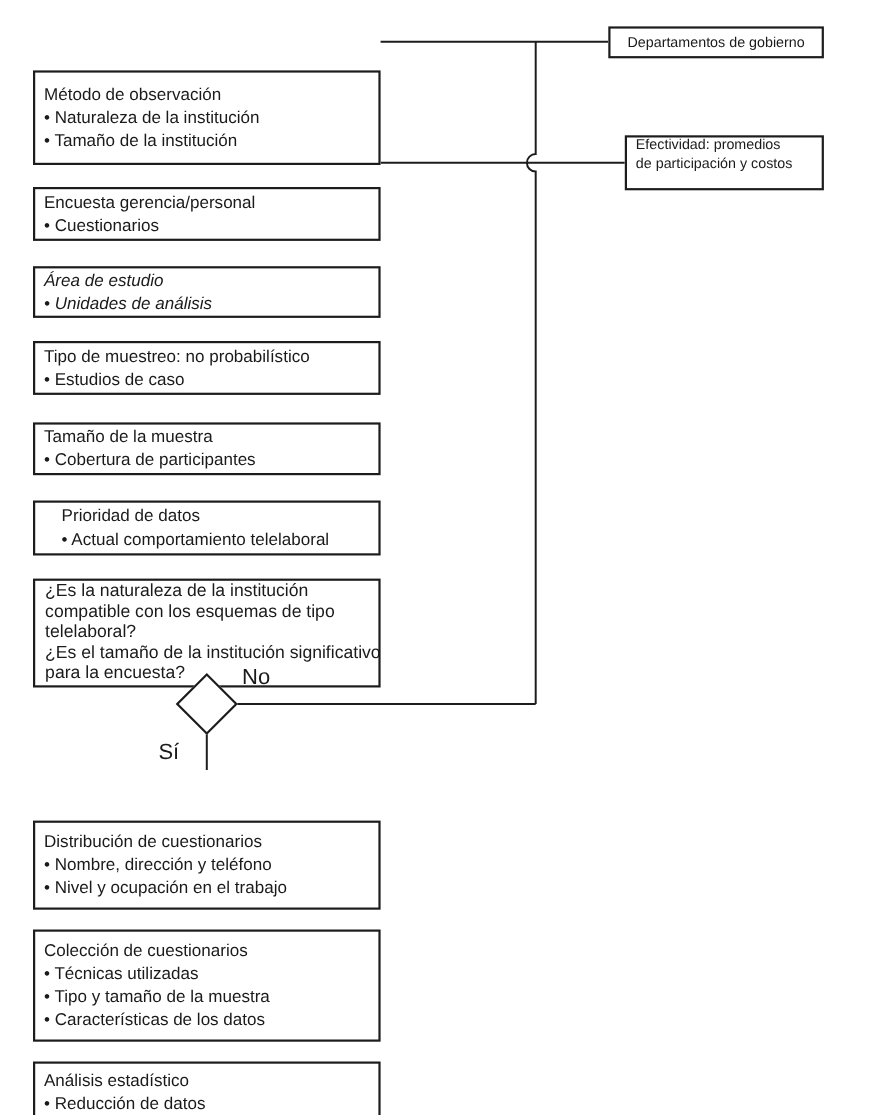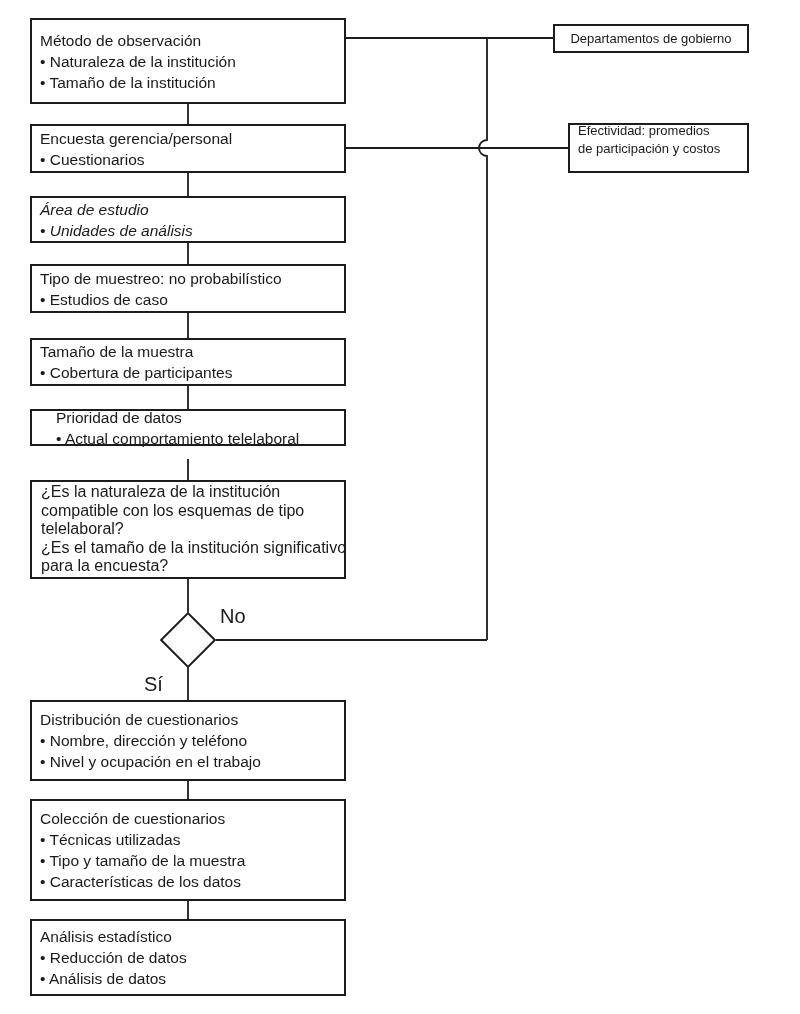--- a/index.html
+++ b/index.html
@@ -3,27 +3,27 @@
 <meta charset="utf-8">
 <style>
   html,body { margin:0; padding:0; background:#ffffff; }
   body { font-family:"Liberation Sans", sans-serif; color:#1a1a1a; }
   .canvas { position:relative; width:800px; height:1014px; background:#ffffff; overflow:hidden; }
   svg.connectors { position:absolute; left:0; top:0; width:800px; height:1014px; }
   .box {
     position:absolute; box-sizing:border-box; background:#ffffff;
     border:2px solid #1c1c1c; display:flex; flex-direction:column; justify-content:center;
   }
-  .main { left:30px; width:316px; padding:2px 6px 2px 8px; font-size:15.5px; line-height:21px; }
+  .main { left:30px; width:316px; padding:2px 6px 2px 8px; font-size:15.5px; line-height:21px;margin-top:46px; }
   .b0 { top:18px;  height:86px; }
   .b1 { top:124px; height:49px; }
   .b2 { top:196px; height:47px;font-style:italic; }
   .b3 { top:264px; height:49px; }
   .b4 { top:338px; height:48px; }
-  .b5 { top:409px; height:37px;padding-left:24px; }
+  .b5 { top:409px; height:50px;padding-left:24px; }
   .q  { top:480px; height:99px; font-size:16px; line-height:18.5px; padding:2px 6px 2px 9px; }
   .b6 { top:700px; height:81px; }
   .b7 { top:799px; height:102px; }
   .b8 { top:919px; height:77px; }
   .side { font-size:13px; line-height:18px; }
   .sideA { left:553px; top:24px;  width:196px; height:29px; align-items:center; }
   .sideB { left:568px; top:123px; width:181px; height:50px; padding:2px 6px 18px 8px; }
   .ln { white-space:nowrap; }
   .diamond {
     position:absolute; left:168px; top:620px; width:40px; height:40px;

